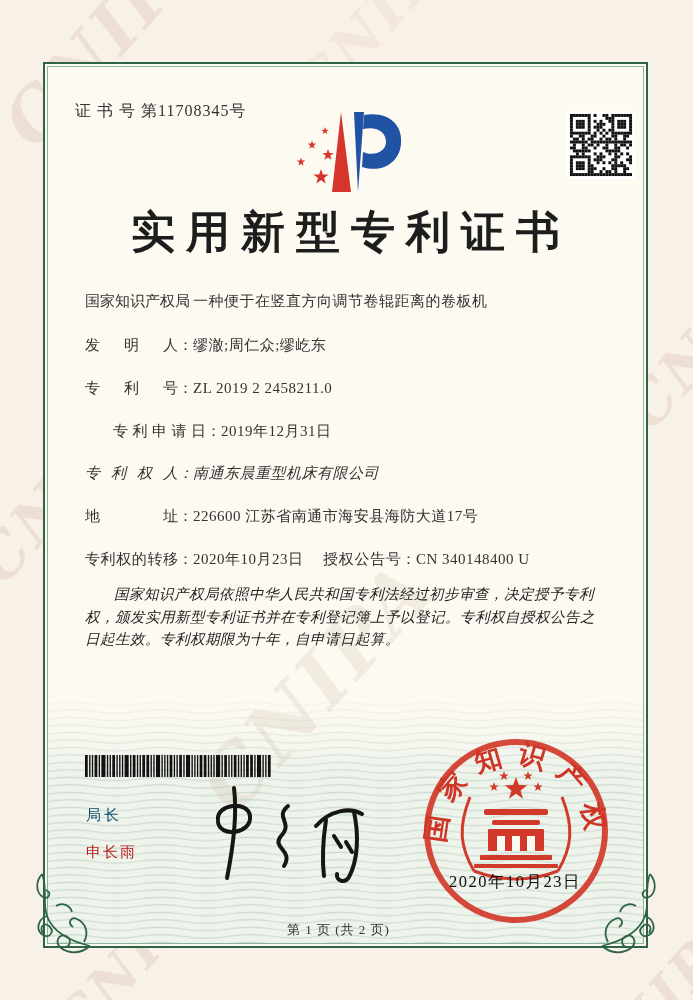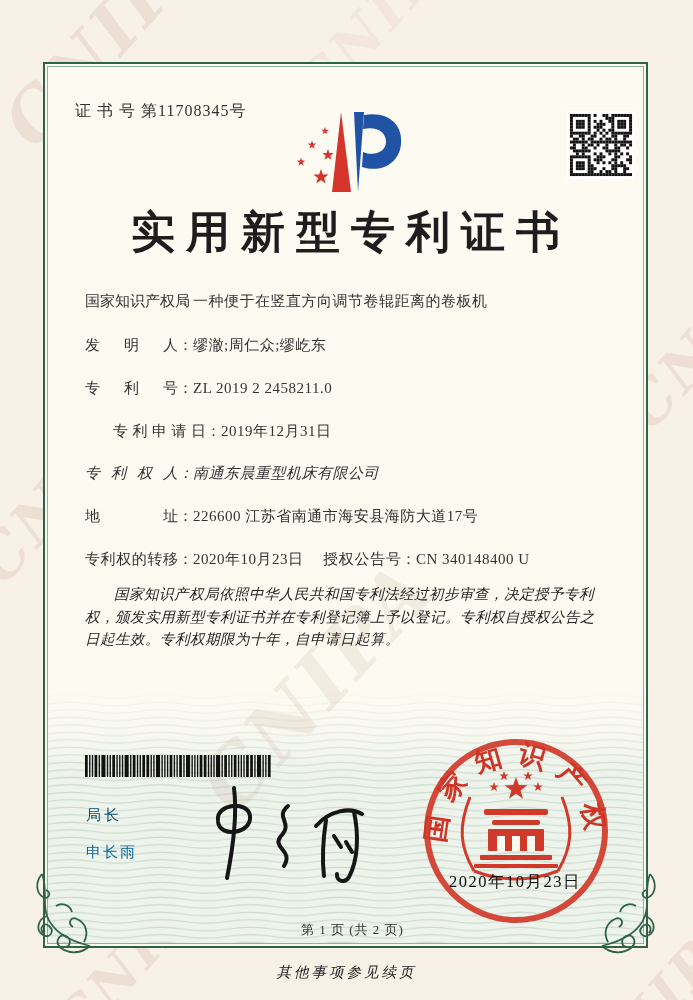--- a/index.html
+++ b/index.html
@@ -32,26 +32,26 @@
   .fval{letter-spacing:0.5px;}
   .grant2{position:absolute;left:238px;top:0;white-space:nowrap;}
   .grant2 .flabel{width:78px;}
   
   .bodytext{position:absolute;left:85px;top:583px;width:524px;font-size:14.5px;
             line-height:22.5px;font-style:italic;color:#222;}
   .bodytext p{margin:0;text-indent:2em;letter-spacing:0.5px;}
   
   .barcode{position:absolute;left:85px;top:755px;}
   .director-label{position:absolute;left:86px;top:806px;font-size:15px;letter-spacing:3px;color:#0c4a6e;font-family:"Liberation Sans",sans-serif;}
-  .director-name{position:absolute;left:86px;top:843px;font-size:15px;letter-spacing:2px;color:#0369a1;font-family:Liberation Mono, monospace;}
+  .director-name{position:absolute;left:86px;top:843px;font-size:15px;letter-spacing:2px;color:#b91c1c;font-family:Liberation Mono, monospace;}
   .sig{position:absolute;left:196px;top:780px;}
   .seal{position:absolute;left:420px;top:735px;z-index:4;}
   .seal-date{position:absolute;left:424px;top:871px;width:182px;text-align:center;
              font-size:16.5px;letter-spacing:1.5px;color:#101010;z-index:5;}
-  .pageno{position:absolute;left:50px;top:921px;width:605px;text-align:center;
+  .pageno{position:absolute;left:36px;top:921px;width:605px;text-align:center;
           font-size:13px;letter-spacing:1px;color:#333;z-index:6;}
   .footer-note{position:absolute;left:0;top:963px;width:693px;text-align:center;
                font-size:14.5px;letter-spacing:3px;font-style:italic;color:#222;z-index:6;}
   .corner{position:absolute;z-index:5;}
   .corner.right{transform:scaleX(-1);}
 </style>
 </head>
 <body>
 
 <div class="wm" style="left:-28px;top:-8px;font-size:70px;">CNIPA</div>
@@ -511,14 +511,13 @@
       <path d="M10,2 C16,16 10,30 15,44 C20,58 34,68 58,74"></path>
       <path d="M15,44 C6,47 3,58 11,63 C18,67 23,59 17,54 C12,50 7,55 11,61"></path>
       <path d="M10,2 C3,10 4,21 11,25 C17,28 20,21 14,18"></path>
       <path d="M58,74 C49,82 37,82 29,76 C22,70 27,61 34,64 C40,67 39,75 32,75"></path>
       <path d="M52,70 C57,61 54,51 45,47 C39,44 35,51 41,55"></path>
       <path d="M24,34 C30,30 38,33 40,40"></path>
     </g>
   </svg>
 
   <div class="pageno">第 1 页 (共 2 页)</div>
-  <div class="footer-note">其他事项参见续页</div>
 </div>
 
 </body></html>

